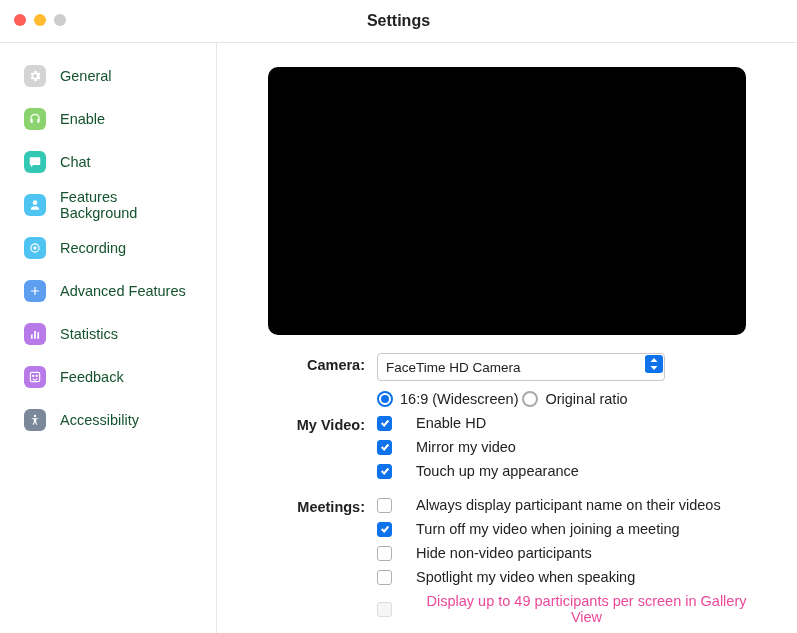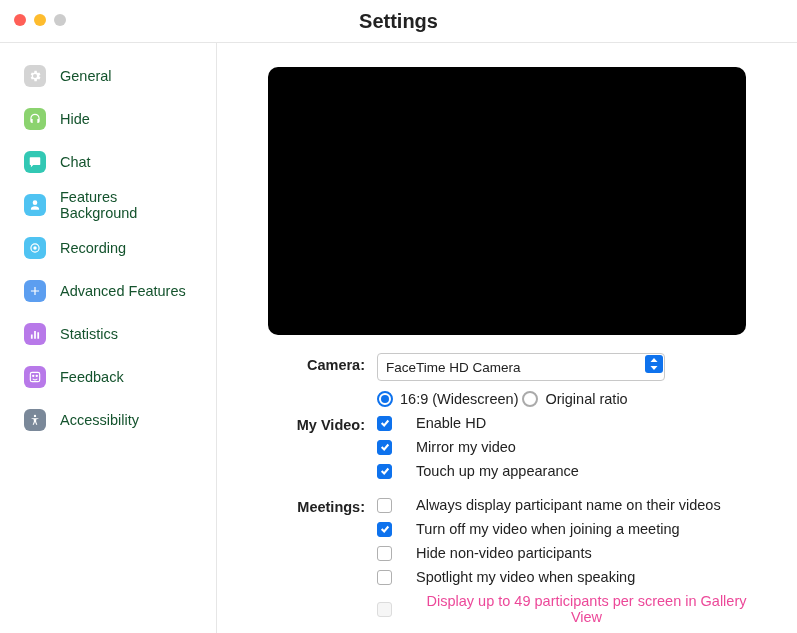--- a/index.html
+++ b/index.html
@@ -28,21 +28,21 @@
     }
     .traffic-lights .dot {
       width: 12px; height: 12px; border-radius: 50%;
     }
     .dot.red { background: #ff5f57; }
     .dot.yellow { background: #febc2e; }
     .dot.green { background: #ccc; }
     .title {
       margin: 0 auto;
       font-weight: 700;
-      font-size: 20px;
+      font-size: 16px;
     }
     .main {
       display: flex;
       height: calc(100% - 43px);
     }
     .sidebar {
       width: 217px;
       border-right: 1px solid #e6e6e6;
       padding: 14px 14px 0 14px;
     }
@@ -192,21 +192,21 @@
       <span>General</span>
     </div>
 
 
     <div class="sidebar-item">
       <span class="icon-box" style="background:#8bd36f">
         <svg viewBox="0 0 24 24" fill="#fff">
             <path d="M12 3a8 8 0 0 0-8 8v5a3 3 0 0 0 3 3h1v-7H6v-1a6 6 0 1 1 12 0v1h-2v7h1a3 3 0 0 0 3-3v-5a8 8 0 0 0-8-8Z"></path>
           </svg>
       </span>
-      <span>Hide</span>
+      <span>Enable</span>
     </div>
 
     <div class="sidebar-item">
       <span class="icon-box" style="background:#32c8b4">
         <svg viewBox="0 0 24 24" fill="#fff">
             <path d="M4 4h16a1 1 0 0 1 1 1v11a1 1 0 0 1-1 1H9l-4 4v-4H4a1 1 0 0 1-1-1V5a1 1 0 0 1 1-1Z"></path>
           </svg>
       </span>
       <span>Chat</span>
     </div>

